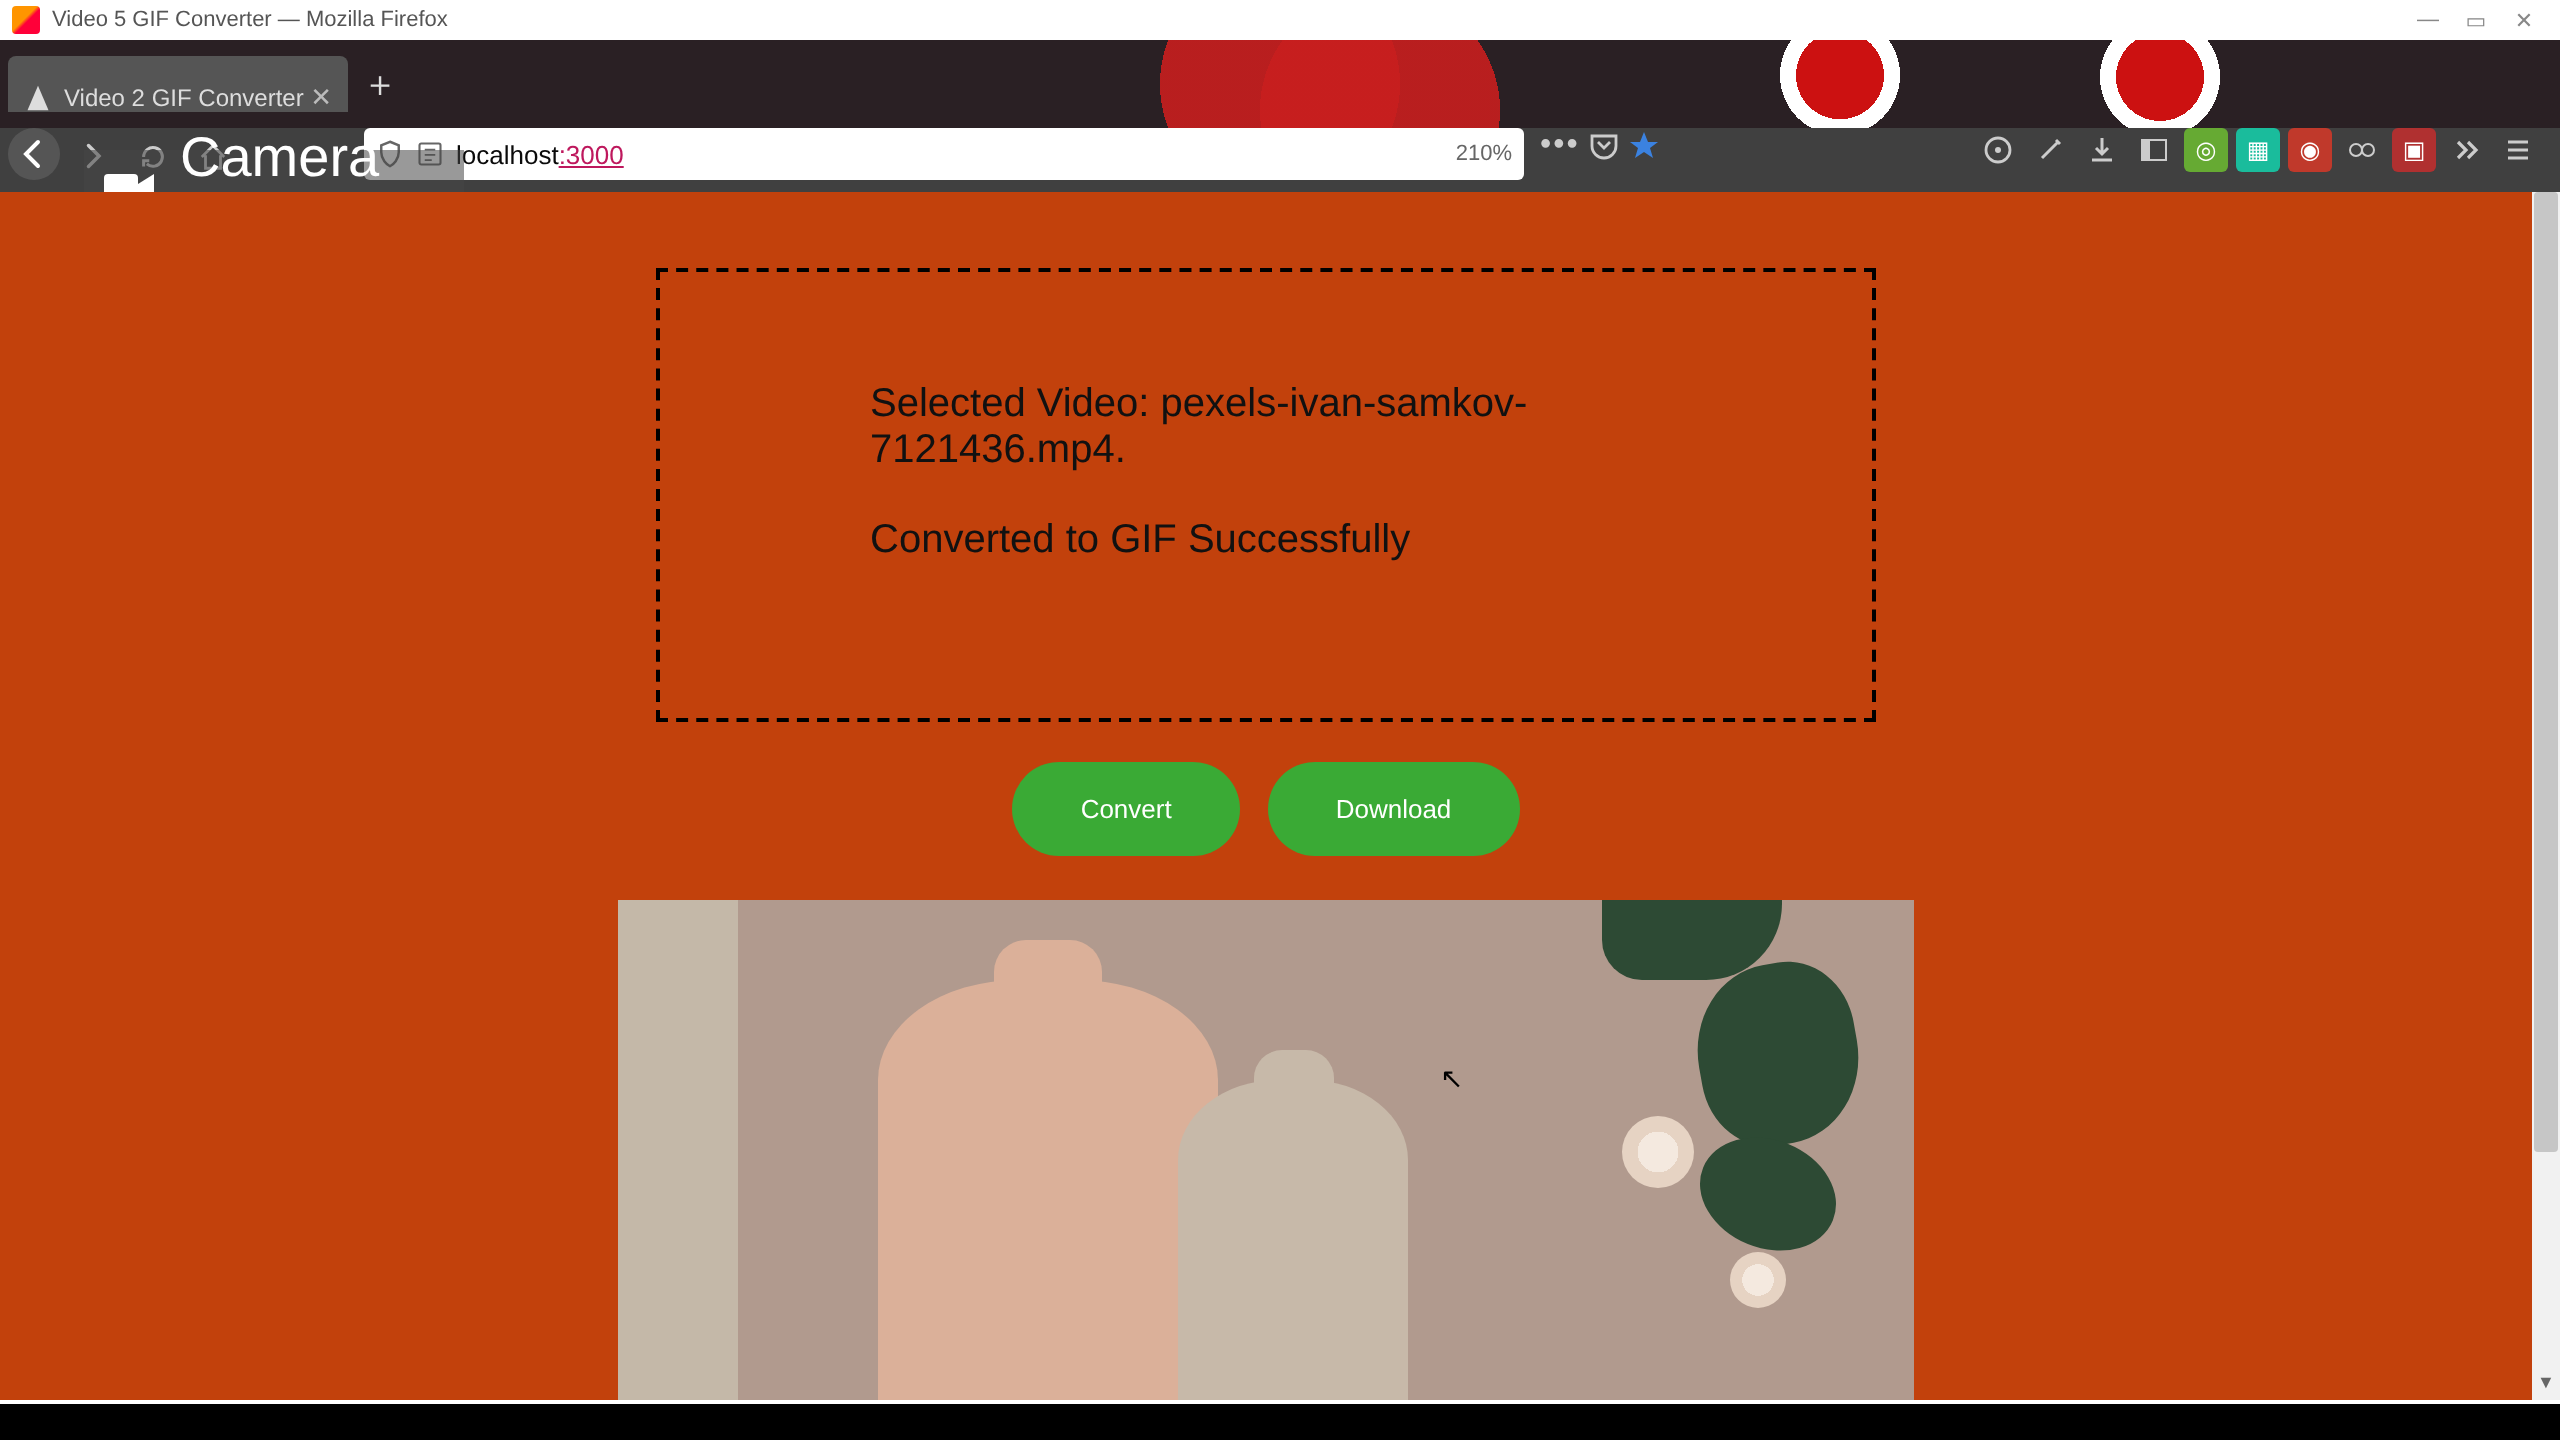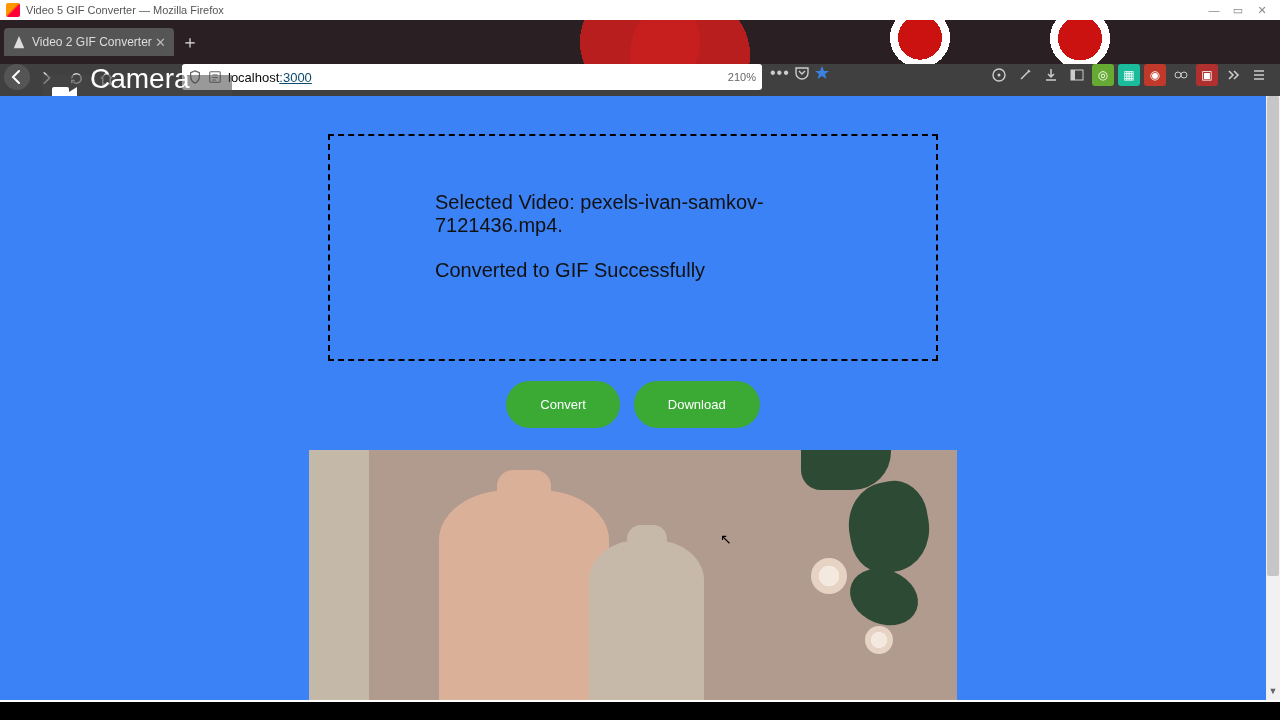--- a/index.html
+++ b/index.html
@@ -12,47 +12,47 @@
 .titlebar .winbtn { width: 24px; text-align: center; color: #888; }
 
 
 .tabstrip { height: 44px; background: linear-gradient(90deg,#302428 0%,#3a2a2c 50%,#1c1c1c 100%); position: relative; display: flex; align-items: center; padding-left: 4px; overflow: hidden; }
 .tabstrip-bg { position: absolute; inset: 0; background:
   radial-gradient(circle at 640px 50%, rgba(200,30,30,.9) 0 60px, transparent 60px),
   radial-gradient(circle at 690px 80%, rgba(200,30,30,.9) 0 60px, transparent 60px),
   radial-gradient(circle at 920px 40%, #c11 0 22px, #fff 22px 30px, transparent 30px),
   radial-gradient(circle at 1080px 42%, #c11 0 22px, #fff 22px 30px, transparent 30px),
   #2a2024; }
-.tab { position: relative; width: 170px; height: 28px; border-radius: 4px 4px 0 0; display: flex; align-items: center; padding: 0 8px; font-size: 12px; color: #ddd; margin-right: 4px; }
+.tab { position: relative; width: 170px; height: 28px; border-radius: 4px 4px 0 0; display: flex; align-items: flex-end; padding: 0 8px; font-size: 12px; color: #ddd; margin-right: 4px; }
 .tab.active { background: #555; }
 .tab .fav { width: 14px; height: 14px; margin-right: 6px; }
 .tab .title { flex: 1; white-space: nowrap; overflow: hidden; text-overflow: ellipsis; }
 .tab .x { color: #bbb; font-size: 13px; }
 .newtab { position: relative; width: 24px; height: 24px; display: flex; align-items: center; justify-content: center; color: #ddd; font-size: 18px; }
 
 
 .navbar { height: 32px; background: #404040; display: flex; align-items: flex-start; padding: 0 4px; gap: 2px; position: relative; }
 .navbtn { width: 28px; height: 28px; display: flex; align-items: center; justify-content: center; color: #ccc; border-radius: 4px; }
 .navbtn.round { background: #555; border-radius: 50%; width: 26px; height: 26px; }
 .urlbar { flex: 0 0 580px; margin-left: 60px; height: 26px; background: #fff; border-radius: 3px; display: flex; align-items: center; padding: 0 6px; font-size: 13px; color: #333; }
 .urlbar .shield, .urlbar .lock { color: #666; margin-right: 6px; }
 .urlbar .host { color: #0a0a0a; }
-.urlbar .port { color: #0c4a6e; text-decoration: underline; }
+.urlbar .port { color: #be185d; text-decoration: underline; }
 .urlbar .spacer { flex: 1; }
 .urlbar .zoom { font-size: 11px; color: #666; }
 .post-url { display: flex; align-items: center; gap: 4px; margin-left: 6px; color: #ccc; }
 .ext-icons { margin-left: auto; display: flex; align-items: center; gap: 4px; padding-right: 6px; }
 .ext { width: 22px; height: 22px; border-radius: 3px; display: flex; align-items: center; justify-content: center; font-size: 12px; color: #fff; }
 
 
 .cam-overlay { position: absolute; left: 42px; top: 75px; width: 190px; height: 40px; background: rgba(70,70,70,.55); display: flex; align-items: center; padding: 0 10px; color: #fff; font-size: 28px; font-weight: 300; }
 .cam-overlay .cam-icon { margin-right: 12px; }
 
 
-.viewport { position: absolute; top: 96px; left: 0; right: 14px; bottom: 20px; background: #3b82f6; overflow: hidden; }
+.viewport { position: absolute; top: 96px; left: 0; right: 14px; bottom: 20px; background: #c2410c; overflow: hidden; }
 .dropzone { width: 610px; margin: 38px auto 0; border: 2.5px dashed #000; padding: 55px 105px; }
 .dropzone p { font-size: 20px; color: #111; margin-bottom: 22px; }
 .btn-row { display: flex; justify-content: center; gap: 14px; margin-top: 20px; }
 .btn { padding: 16px 34px; border: none; border-radius: 28px; background: #3aaa35; color: #fff; font-size: 13px; cursor: pointer; }
 .preview { width: 648px; height: 290px; margin: 22px auto 0; position: relative; background: #b19a8e; overflow: hidden; }
 .vase1 { position: absolute; left: 130px; bottom: -40px; width: 170px; height: 290px; background: #dbb099; border-radius: 70px 70px 20px 20px / 50px 50px 20px 20px; }
 .vase1 .neck { position: absolute; top: -20px; left: 58px; width: 54px; height: 60px; background: #dbb099; border-radius: 16px 16px 0 0; }
 .vase2 { position: absolute; left: 280px; bottom: -50px; width: 115px; height: 250px; background: #c7b9a9; border-radius: 50px 50px 15px 15px / 40px 40px 15px 15px; }
 .vase2 .neck { position: absolute; top: -15px; left: 38px; width: 40px; height: 50px; background: #c7b9a9; border-radius: 14px 14px 0 0; }
 .leaf { position: absolute; background: #2d4a34; }

